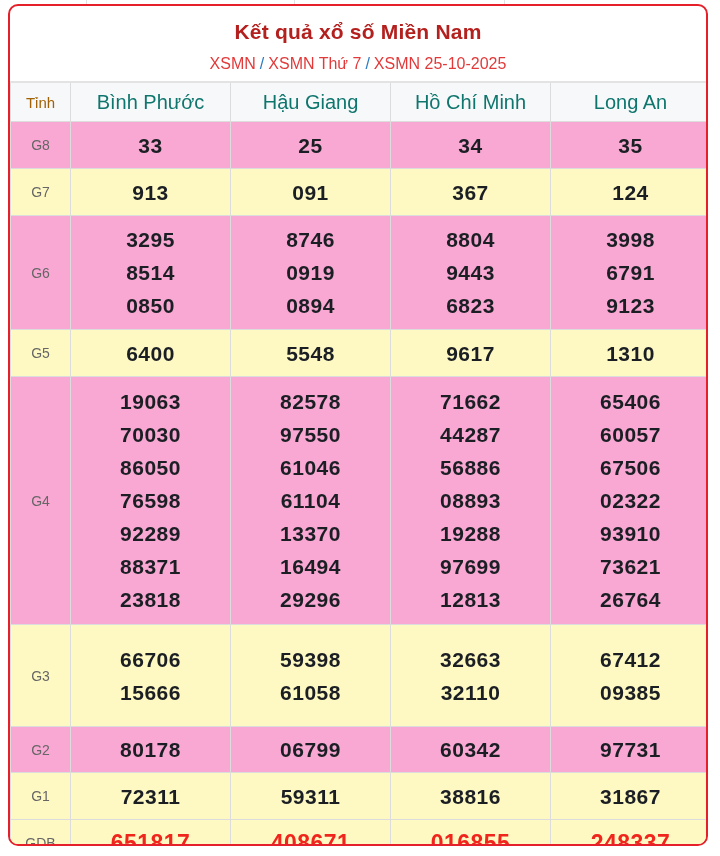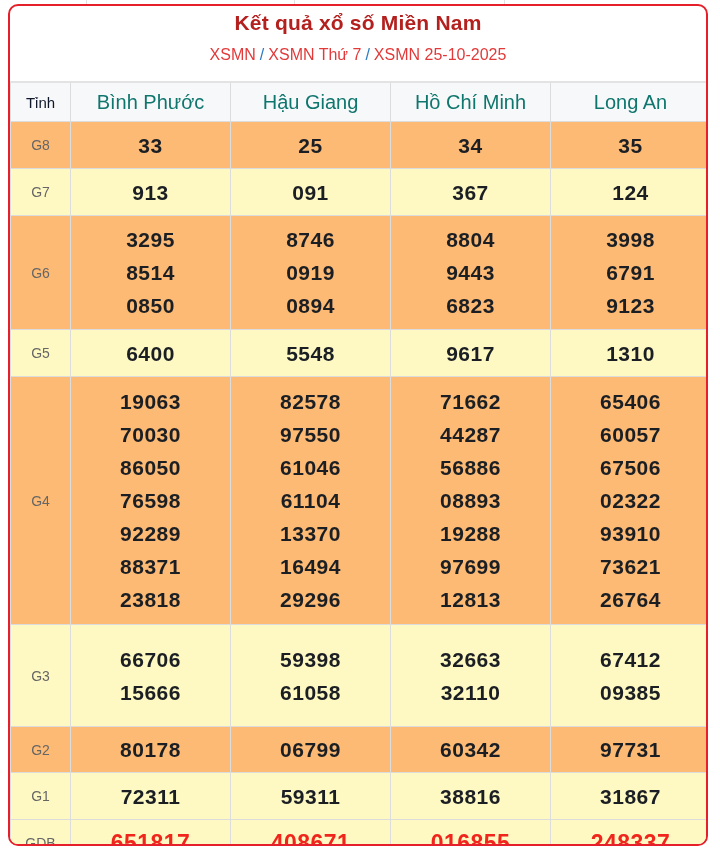--- a/index.html
+++ b/index.html
@@ -36,21 +36,21 @@
       border: 2px solid #e5202a;
       border-radius: 10px;
       background: #fff;
       overflow: hidden;
       box-sizing: border-box;
     }
     .card-head {
       height: 75px;
       text-align: center;
       box-sizing: border-box;
-      padding-top: 4px;
+      padding-top: 13px;
     }
     .title {
       font-size: 21px;
       font-weight: bold;
       color: #b3201e;
       line-height: 26px;
       letter-spacing: 0.2px;
     }
     .breadcrumb {
       margin-top: 9px;
@@ -81,28 +81,28 @@
     }
     table.results tr:first-child th { border-top: 2px solid #e3e3e3; }
     table.results th {
       height: 38px;
       background: #f7f8fa;
       font-weight: normal;
       font-size: 20px;
       color: #0f766e;
     }
     table.results th.label-head {
-      color: #0f172a;
+      color: #a16207;
       font-size: 15px;
     }
     table.results td.prize-label {
       font-size: 14px;
       color: #666;
     }
-    table.results tr.shaded td { background: #fdba74; }
+    table.results tr.shaded td { background: #f9a8d4; }
     table.results tr.plain td { background: #fef9c3; }
     .num {
       display: block;
       font-size: 21px;
       font-weight: bold;
       color: #1b1f24;
       line-height: 33px;
       letter-spacing: 0.5px;
     }
     tr.special .num {

